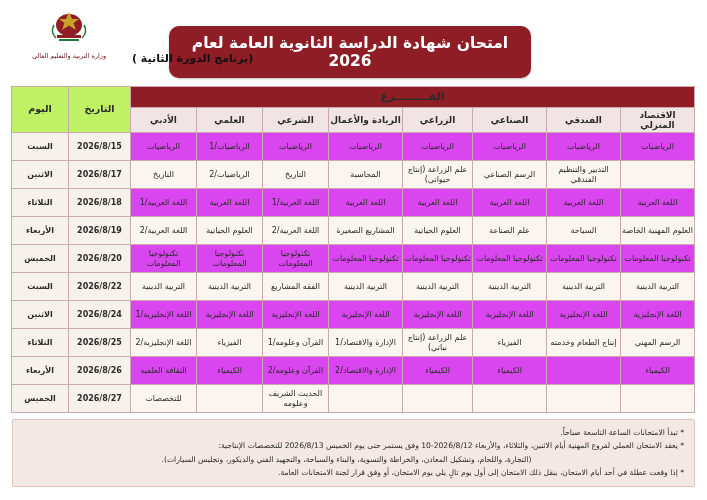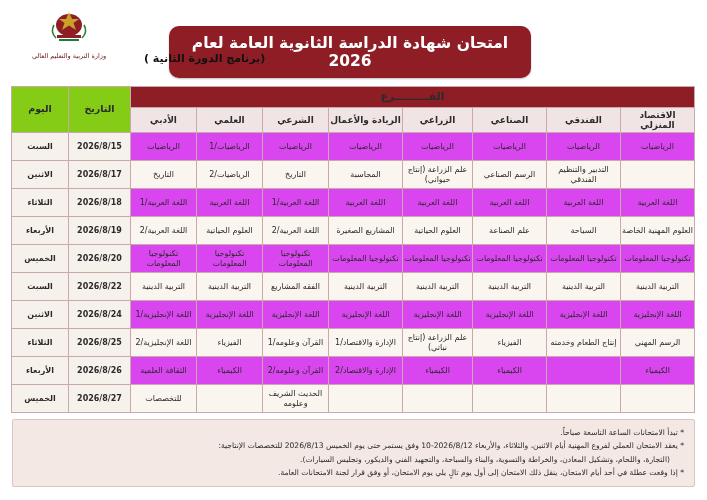--- a/index.html
+++ b/index.html
@@ -57,21 +57,21 @@
     text-align: center;
     padding: 8px 6px;
     border-radius: 10px;
     font-size: 15.5px;
     font-weight: bold;
     box-shadow: 0 1px 2px rgba(0,0,0,0.25);
   }
   .round-label {
     position: absolute;
     top: 52px;
-    left: 144px;
+    left: 132px;
     font-size: 11px;
     font-weight: bold;
     color: #111111;
     direction: rtl;
   }
   
   .table-wrap {
     margin: 0 12px;
   }
   table.main {
@@ -99,21 +99,21 @@
     border: 1px solid #8f1d25;
   }
   .subhead {
     background: #f0e4e4;
     color: #8f1d25;
     font-weight: bold;
     font-size: 9px;
     height: 22px;
   }
   .corner-head {
-    background: #84cc16;
+    background: #bef264;
     color: #ffffff;
     font-weight: bold;
     font-size: 9.5px;
     border: 1px solid #8f1d25;
   }
   .date-cell, .day-cell {
     background: #f7f1ec;
     font-size: 8px;
     font-weight: bold;
     color: #3a3a3a;
@@ -128,21 +128,21 @@
     background: #f4e8e4;
     border: 1px solid #ddc4c0;
     border-radius: 2px;
     padding: 6px 10px 7px 10px;
     font-size: 7.6px;
     color: #2a2a2a;
     line-height: 1.75;
     text-align: right;
   }
   .notes div { white-space: nowrap; }
-  .notes .indent { padding-right: 14px; }
+  .notes .indent { padding-right: 14px; text-align: center; }
 </style>
 </head>
 <body>
 
 <div class="page">
 
   <div class="header">
     <div class="emblem">
       <svg class="emblem-svg" width="46" height="42" viewBox="0 0 46 42">
         <ellipse cx="23" cy="17" rx="13" ry="11" fill="#8f1d25"></ellipse>

